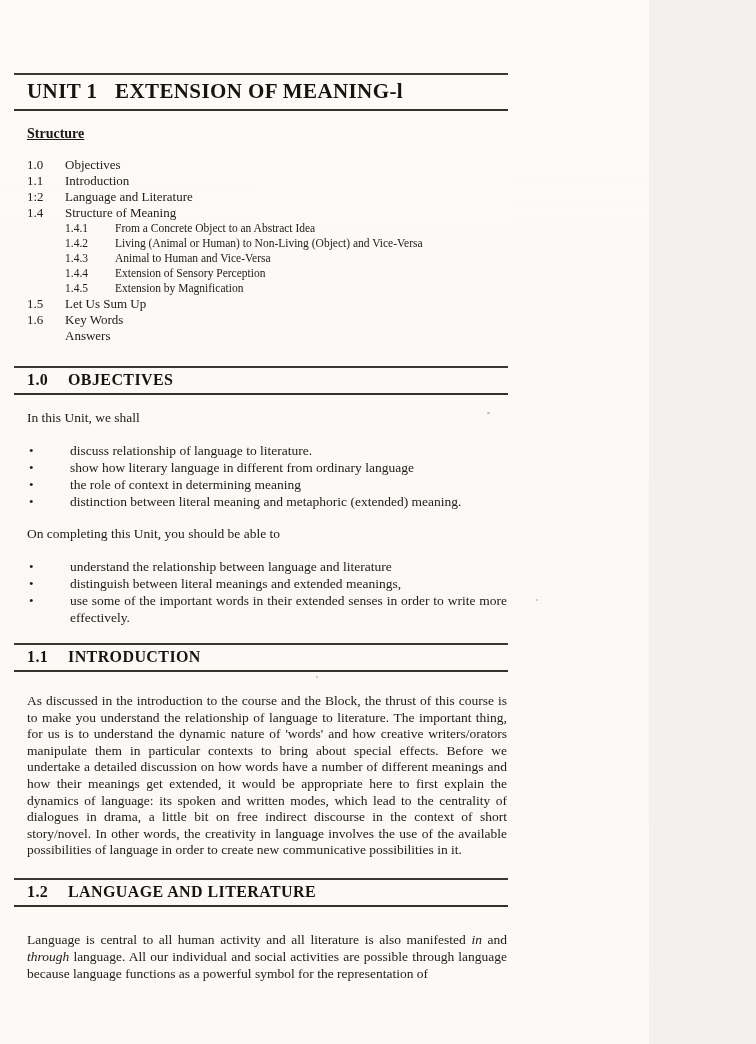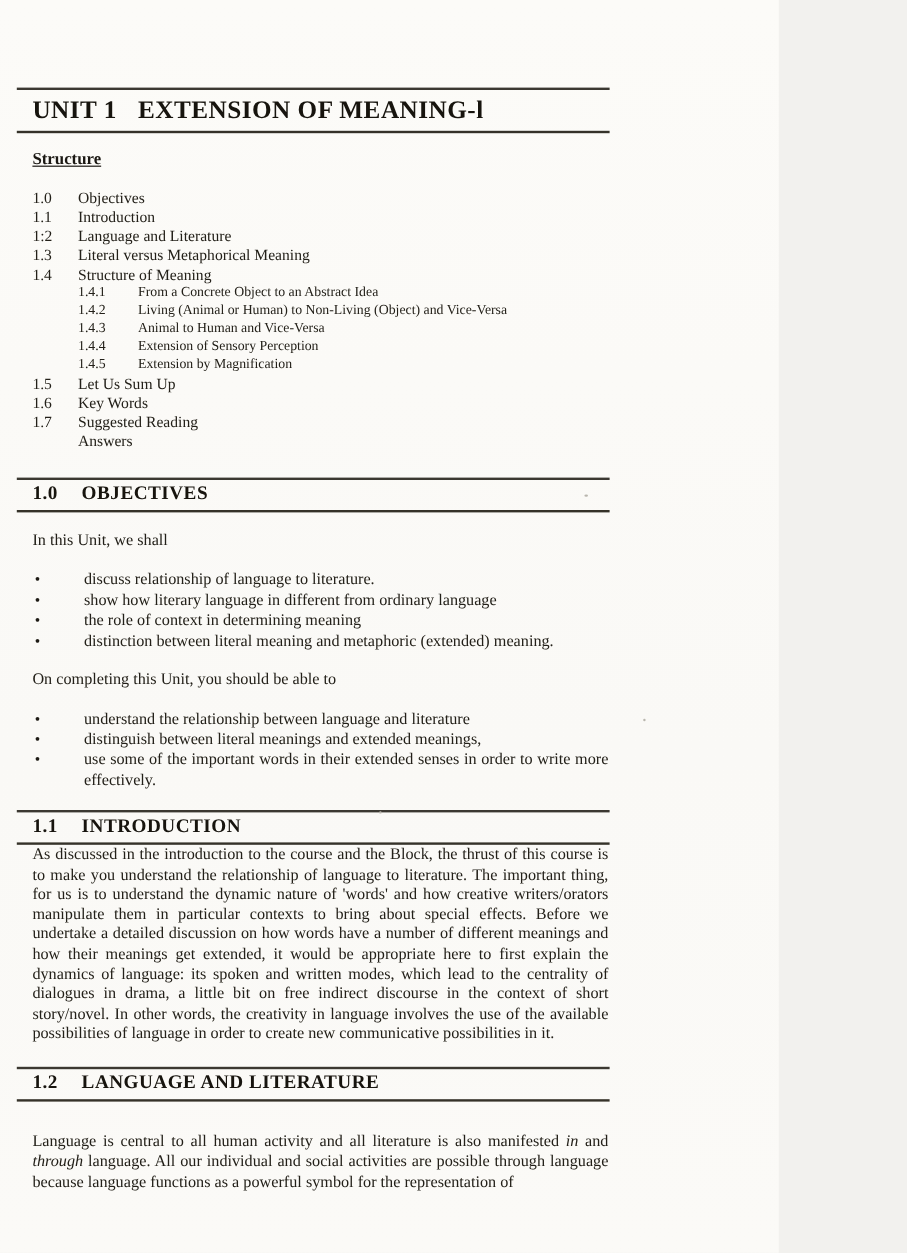--- a/index.html
+++ b/index.html
@@ -56,21 +56,21 @@
   ul.bullets { list-style: none; margin: 16px 0 0 0; padding: 0; }
   ul.bullets li {
     position: relative; padding-left: 43px;
     font-size: 13.5px; line-height: 17px;
     text-align: justify;
   }
   ul.bullets li .dot {
     position: absolute; left: 2px; top: 0;
     font-size: 13px; color: #1e1b15;
   }
-  .para { text-align: justify; line-height: 16.6px; }
+  .para { margin-top: 21px; text-align: justify; line-height: 16.6px; }
   .para-last { margin-top: 24px; text-align: justify; line-height: 17px; }
   .para-last i { font-style: italic; }
   .sec-objectives { margin-top: 22px; }
   .sec-introduction { margin-top: 17px; }
   .sec-langlit { margin-top: 19px; }
   .page-number {
     position: absolute; left: 661px; top: 1001px;
     font-size: 14.5px; color: #26231c;
   }
   
@@ -100,24 +100,20 @@
         </div>
       <div class="toc-row">
           <span class="num">1.1</span>
           <span class="lbl">Introduction</span>
         </div>
       <div class="toc-row">
           <span class="num">1:2</span>
           <span class="lbl">Language and Literature</span>
         </div>
       <div class="toc-row">
-          <span class="num">1.3</span>
-          <span class="lbl">Literal versus Metaphorical Meaning</span>
-        </div>
-      <div class="toc-row">
           <span class="num">1.4</span>
           <span class="lbl">Structure of Meaning</span>
         </div>
       <div class="toc-row sub">
           <span class="num">1.4.1</span>
           <span class="lbl">From a Concrete Object to an Abstract Idea</span>
         </div>
       <div class="toc-row sub">
           <span class="num">1.4.2</span>
           <span class="lbl">Living (Animal or Human) to Non-Living (Object) and Vice-Versa</span>
@@ -134,24 +130,20 @@
           <span class="num">1.4.5</span>
           <span class="lbl">Extension by Magnification</span>
         </div>
       <div class="toc-row">
           <span class="num">1.5</span>
           <span class="lbl">Let Us Sum Up</span>
         </div>
       <div class="toc-row">
           <span class="num">1.6</span>
           <span class="lbl">Key Words</span>
-        </div>
-      <div class="toc-row">
-          <span class="num">1.7</span>
-          <span class="lbl">Suggested Reading</span>
         </div>
       <div class="toc-row">
           <span class="num"></span>
           <span class="lbl">Answers</span>
         </div>
     </div>
 
     <div class="band band-section sec-objectives">
       <h2>
         <span class="hnum">1.0</span><span>OBJECTIVES</span>

